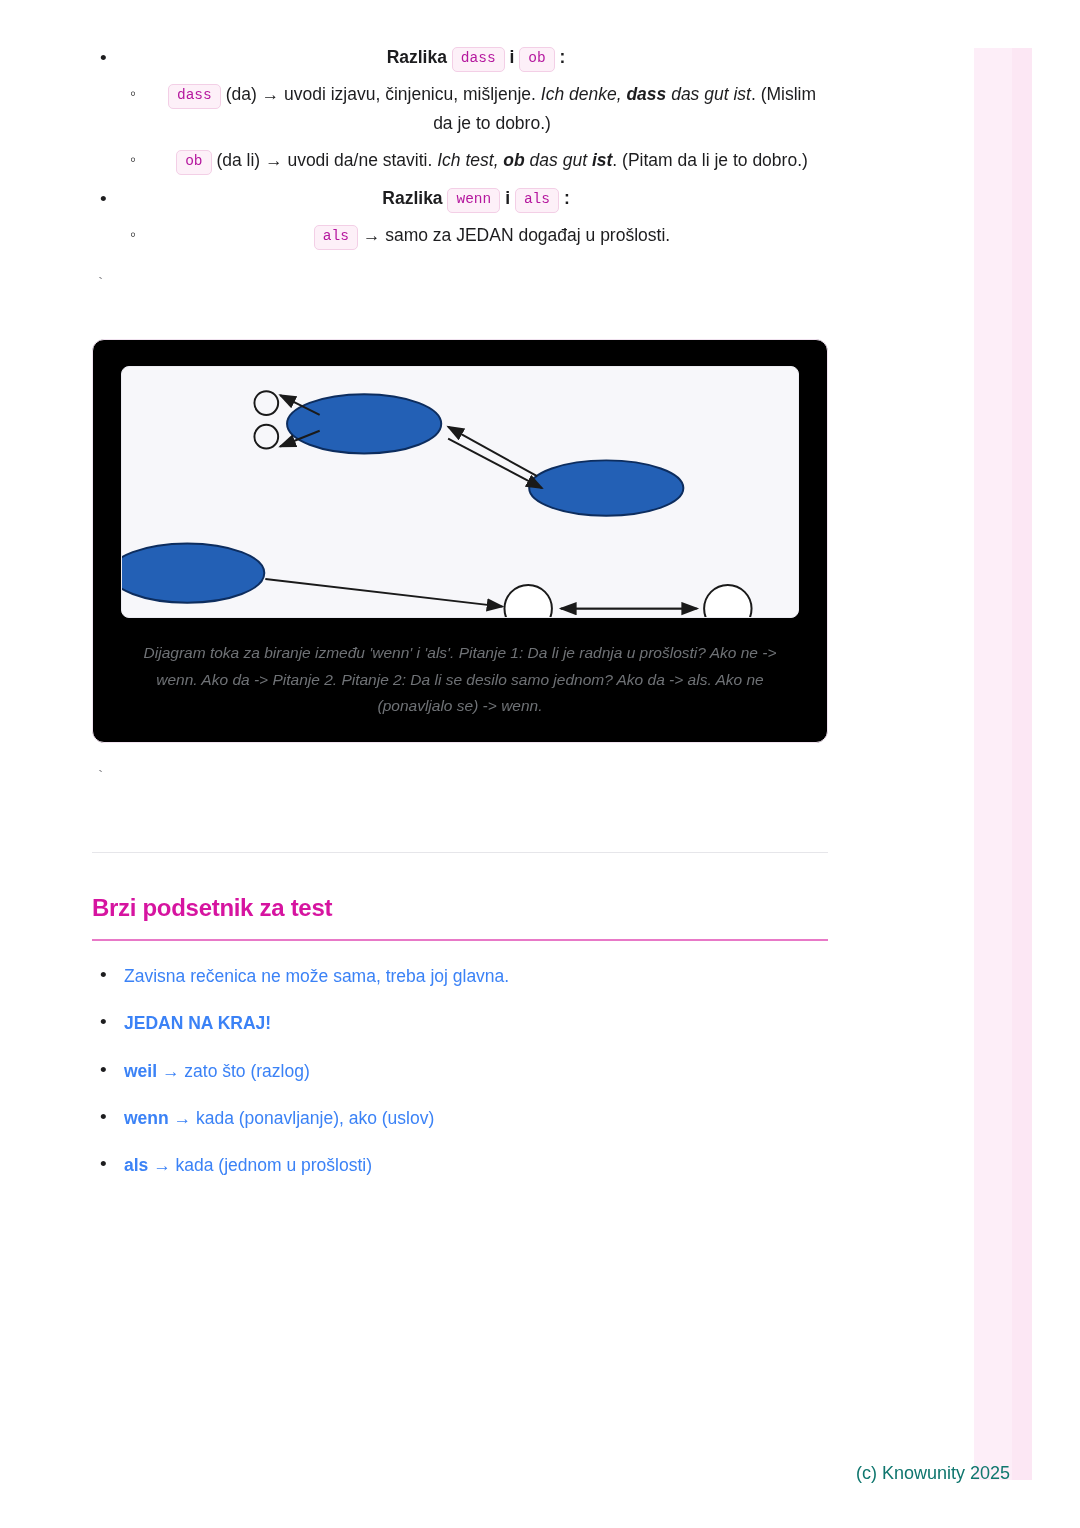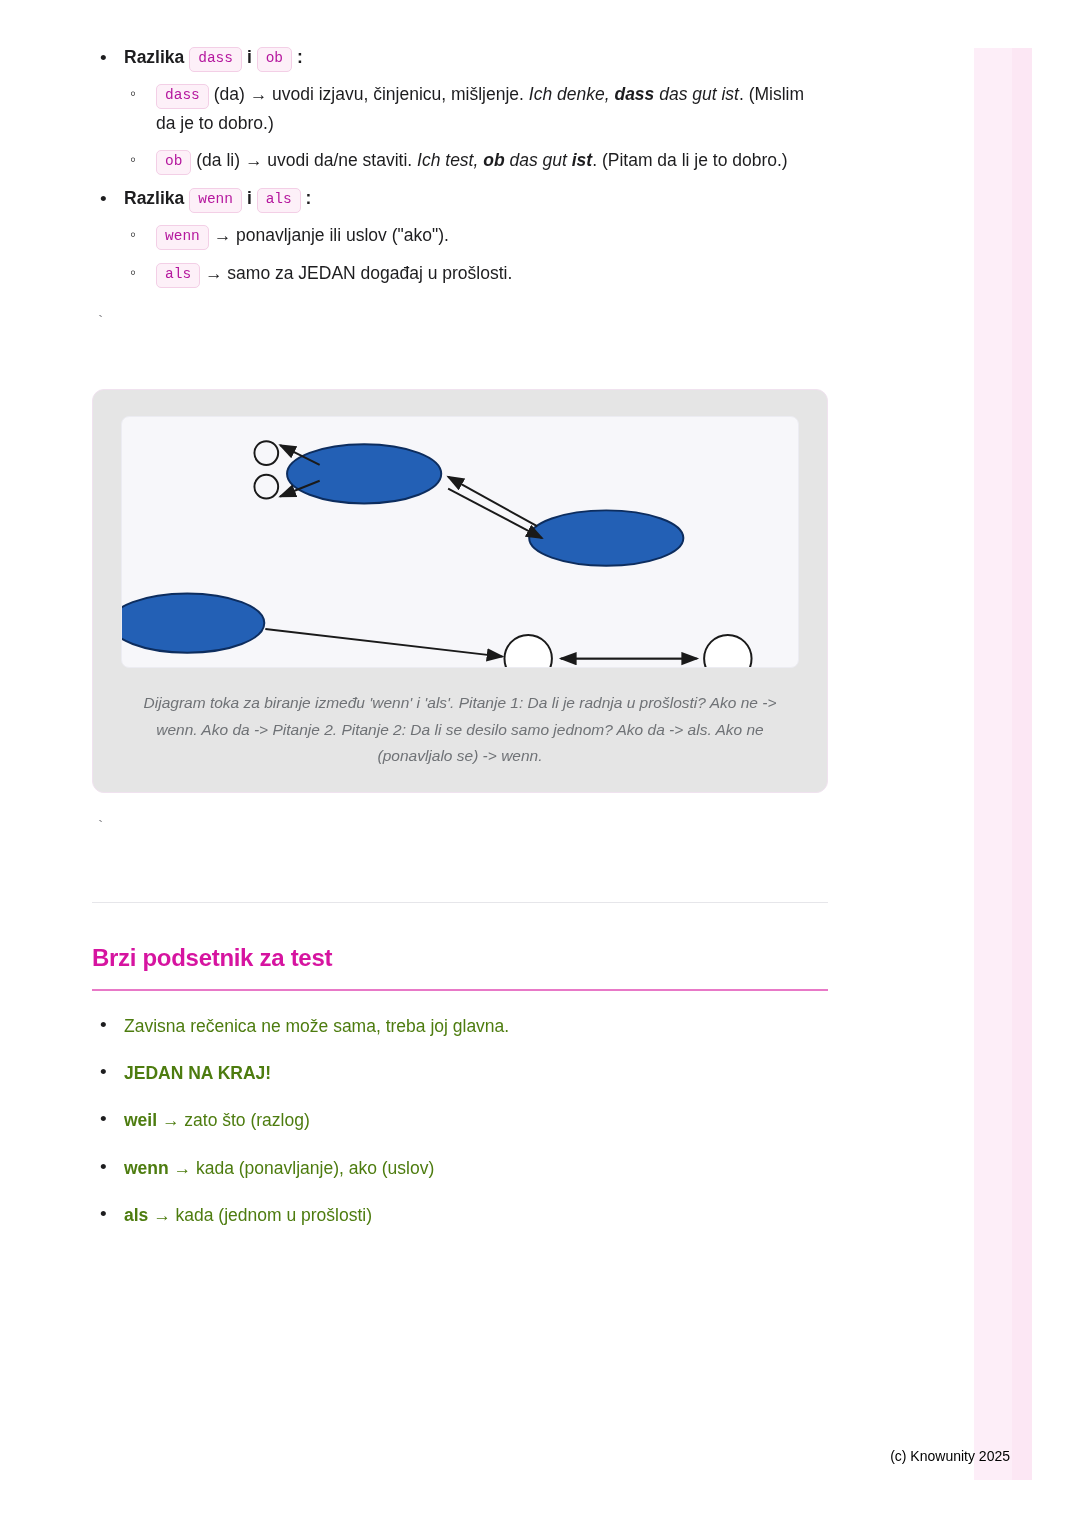--- a/index.html
+++ b/index.html
@@ -37,20 +37,21 @@
     position: absolute;
     left: 92px;
     top: 44px;
     width: 736px;
   }
 
   ul.lvl1 {
     list-style: none;
     margin: 0;
     padding: 0;
+    text-align: center;
   }
   ul.lvl1 > li {
     position: relative;
     padding-left: 32px;
     margin-bottom: 10px;
     font-size: 17.5px;
     line-height: 1.58;
     color: #1d1d1f;
   }
   ul.lvl1 > li::before {
@@ -101,24 +102,24 @@
   .tick {
     color: #8a8a8e;
     font-size: 15px;
     margin: 26px 0 0 4px;
     font-family: "Liberation Mono", monospace;
   }
   .spacer-1 { height: 46px; }
 
   
   .figure-card {
-    margin-top: 12px;
+    margin-top: 0;
     border: 1px solid #f0e2ef;
     border-radius: 12px;
-    background: #e5e5e5;
+    background: #000000;
     padding: 26px 26px 22px 26px;
     width: 736px;
   }
   .figure-inner {
     background: #f7f7fa;
     border: 1px solid #ececf2;
     border-radius: 8px;
     height: 252px;
     position: relative;
     margin: 0 2px;
@@ -157,37 +158,37 @@
     list-style: none;
     margin: 22px 0 0 0;
     padding: 0;
   }
   ul.recap > li {
     position: relative;
     padding-left: 32px;
     margin-bottom: 21px;
     font-size: 17.5px;
     line-height: 1.5;
-    color: #4d7c0f;
+    color: #3b82f6;
   }
   ul.recap > li::before {
     content: "•";
     position: absolute;
     left: 8px;
     top: -2px;
     font-size: 19px;
     color: #1d1d1f;
   }
 
   .copyright {
     position: absolute;
     right: 70px;
-    bottom: 64px;
-    font-size: 14px;
-    color: #000000;
+    bottom: 44px;
+    font-size: 18px;
+    color: #0f766e;
   }
 </style>
 </head>
 <body>
 
 <div class="page">
 
   <div class="edge-strip"></div>
   <div class="edge-strip-inner"></div>
 
@@ -213,23 +214,20 @@
       </li>
 
       <li>
         <b>Razlika</b>
         <code class="kw">wenn</code>
         <b>i</b>
         <code class="kw">als</code>
         <b>:</b>
 
         <ul class="lvl2">
-          <li>
-            <code class="kw">wenn</code><span> → ponavljanje ili uslov ("ako").</span>
-          </li>
           <li>
             <code class="kw">als</code><span> → samo za JEDAN događaj u prošlosti.</span>
           </li>
         </ul>
       </li>
 
     </ul>
 
     <div class="tick">`</div>
 

